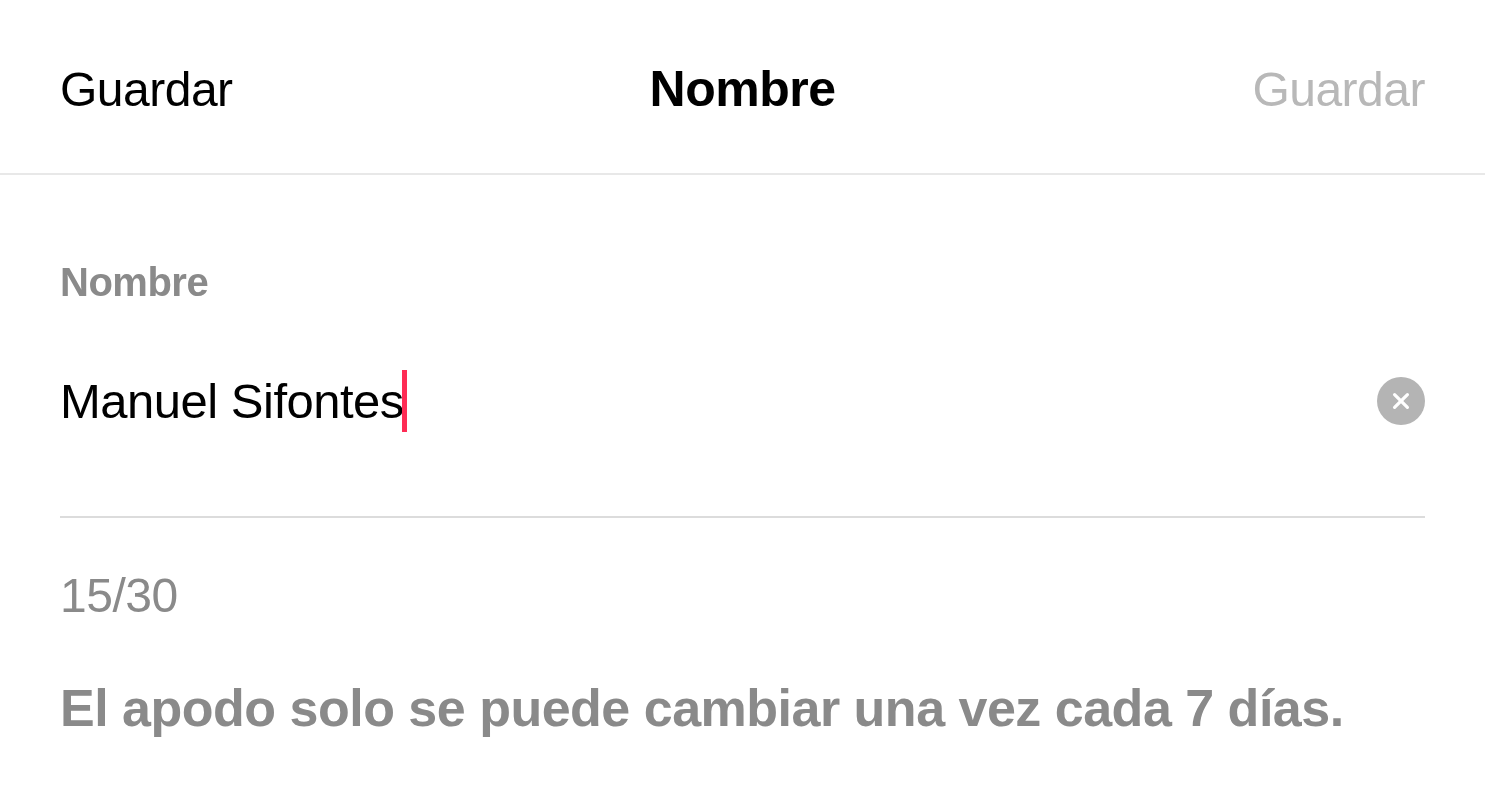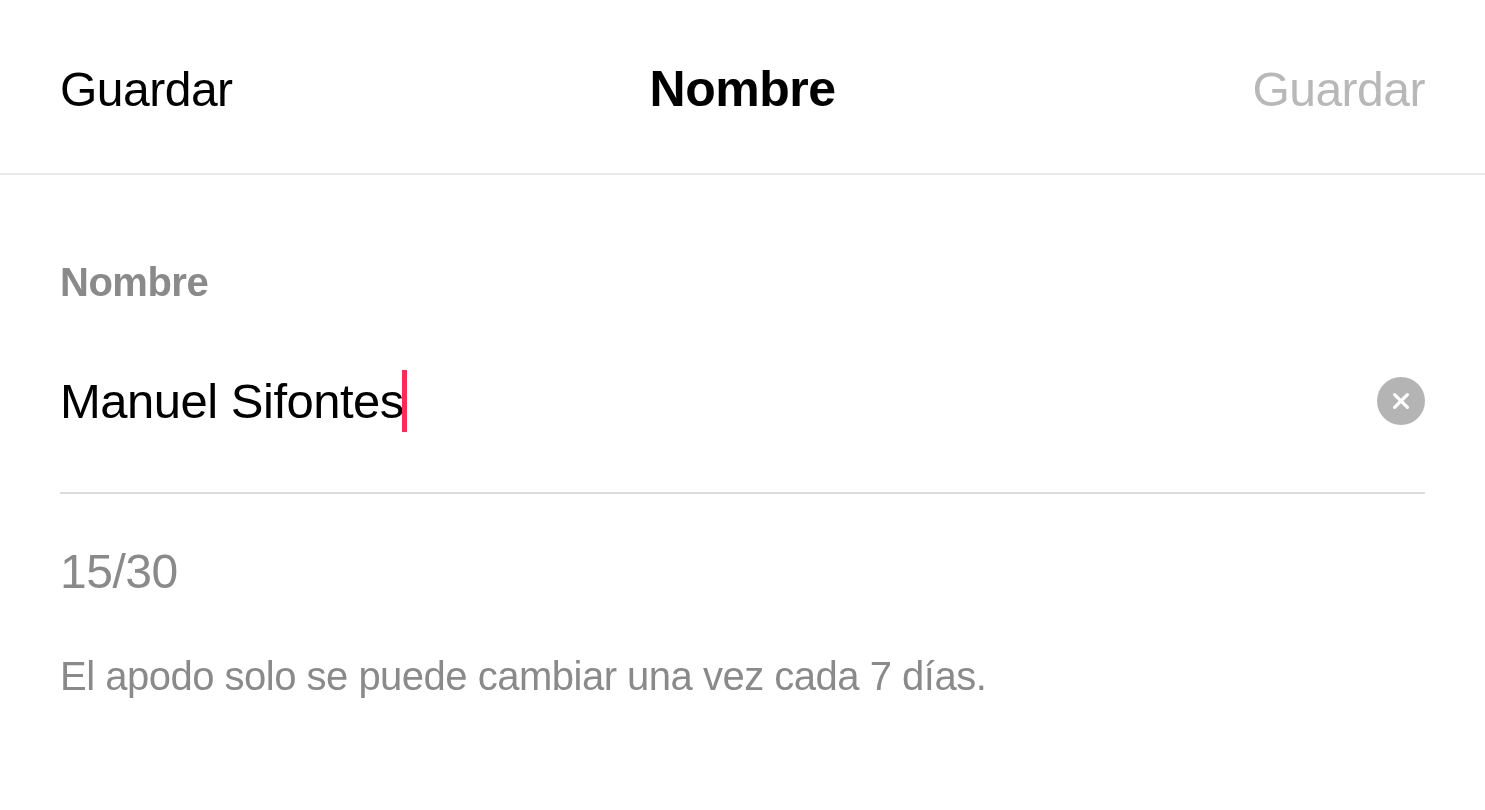--- a/index.html
+++ b/index.html
@@ -52,21 +52,21 @@
       font-size: 40px;
       font-weight: 600;
       color: #8a8a8a;
       margin-bottom: 65px;
       letter-spacing: -0.5px;
     }
     .input-row {
       display: flex;
       align-items: center;
       justify-content: space-between;
-      padding-bottom: 60px;
+      padding-bottom: 84px;
       border-bottom: 2px solid #dcdcdc;
       margin-bottom: 50px;
       gap: 20px;
     }
     .input-wrapper {
       display: flex;
       align-items: center;
       flex: 1;
     }
     .name-input {
@@ -105,22 +105,22 @@
       height: 22px;
     }
     .char-count {
       font-size: 48px;
       font-weight: 400;
       color: #8a8a8a;
       margin-bottom: 55px;
       letter-spacing: -0.5px;
     }
     .hint-text {
-      font-size: 40px;
-      font-weight: 400;
+      font-size: 52px;
+      font-weight: 700;
       color: #8a8a8a;
       letter-spacing: -0.5px;
     }
   </style>
 </head>
 <body>
 
 <div class="header">
   <button class="cancel-btn">Guardar</button>
   <div class="header-title">Nombre</div>

